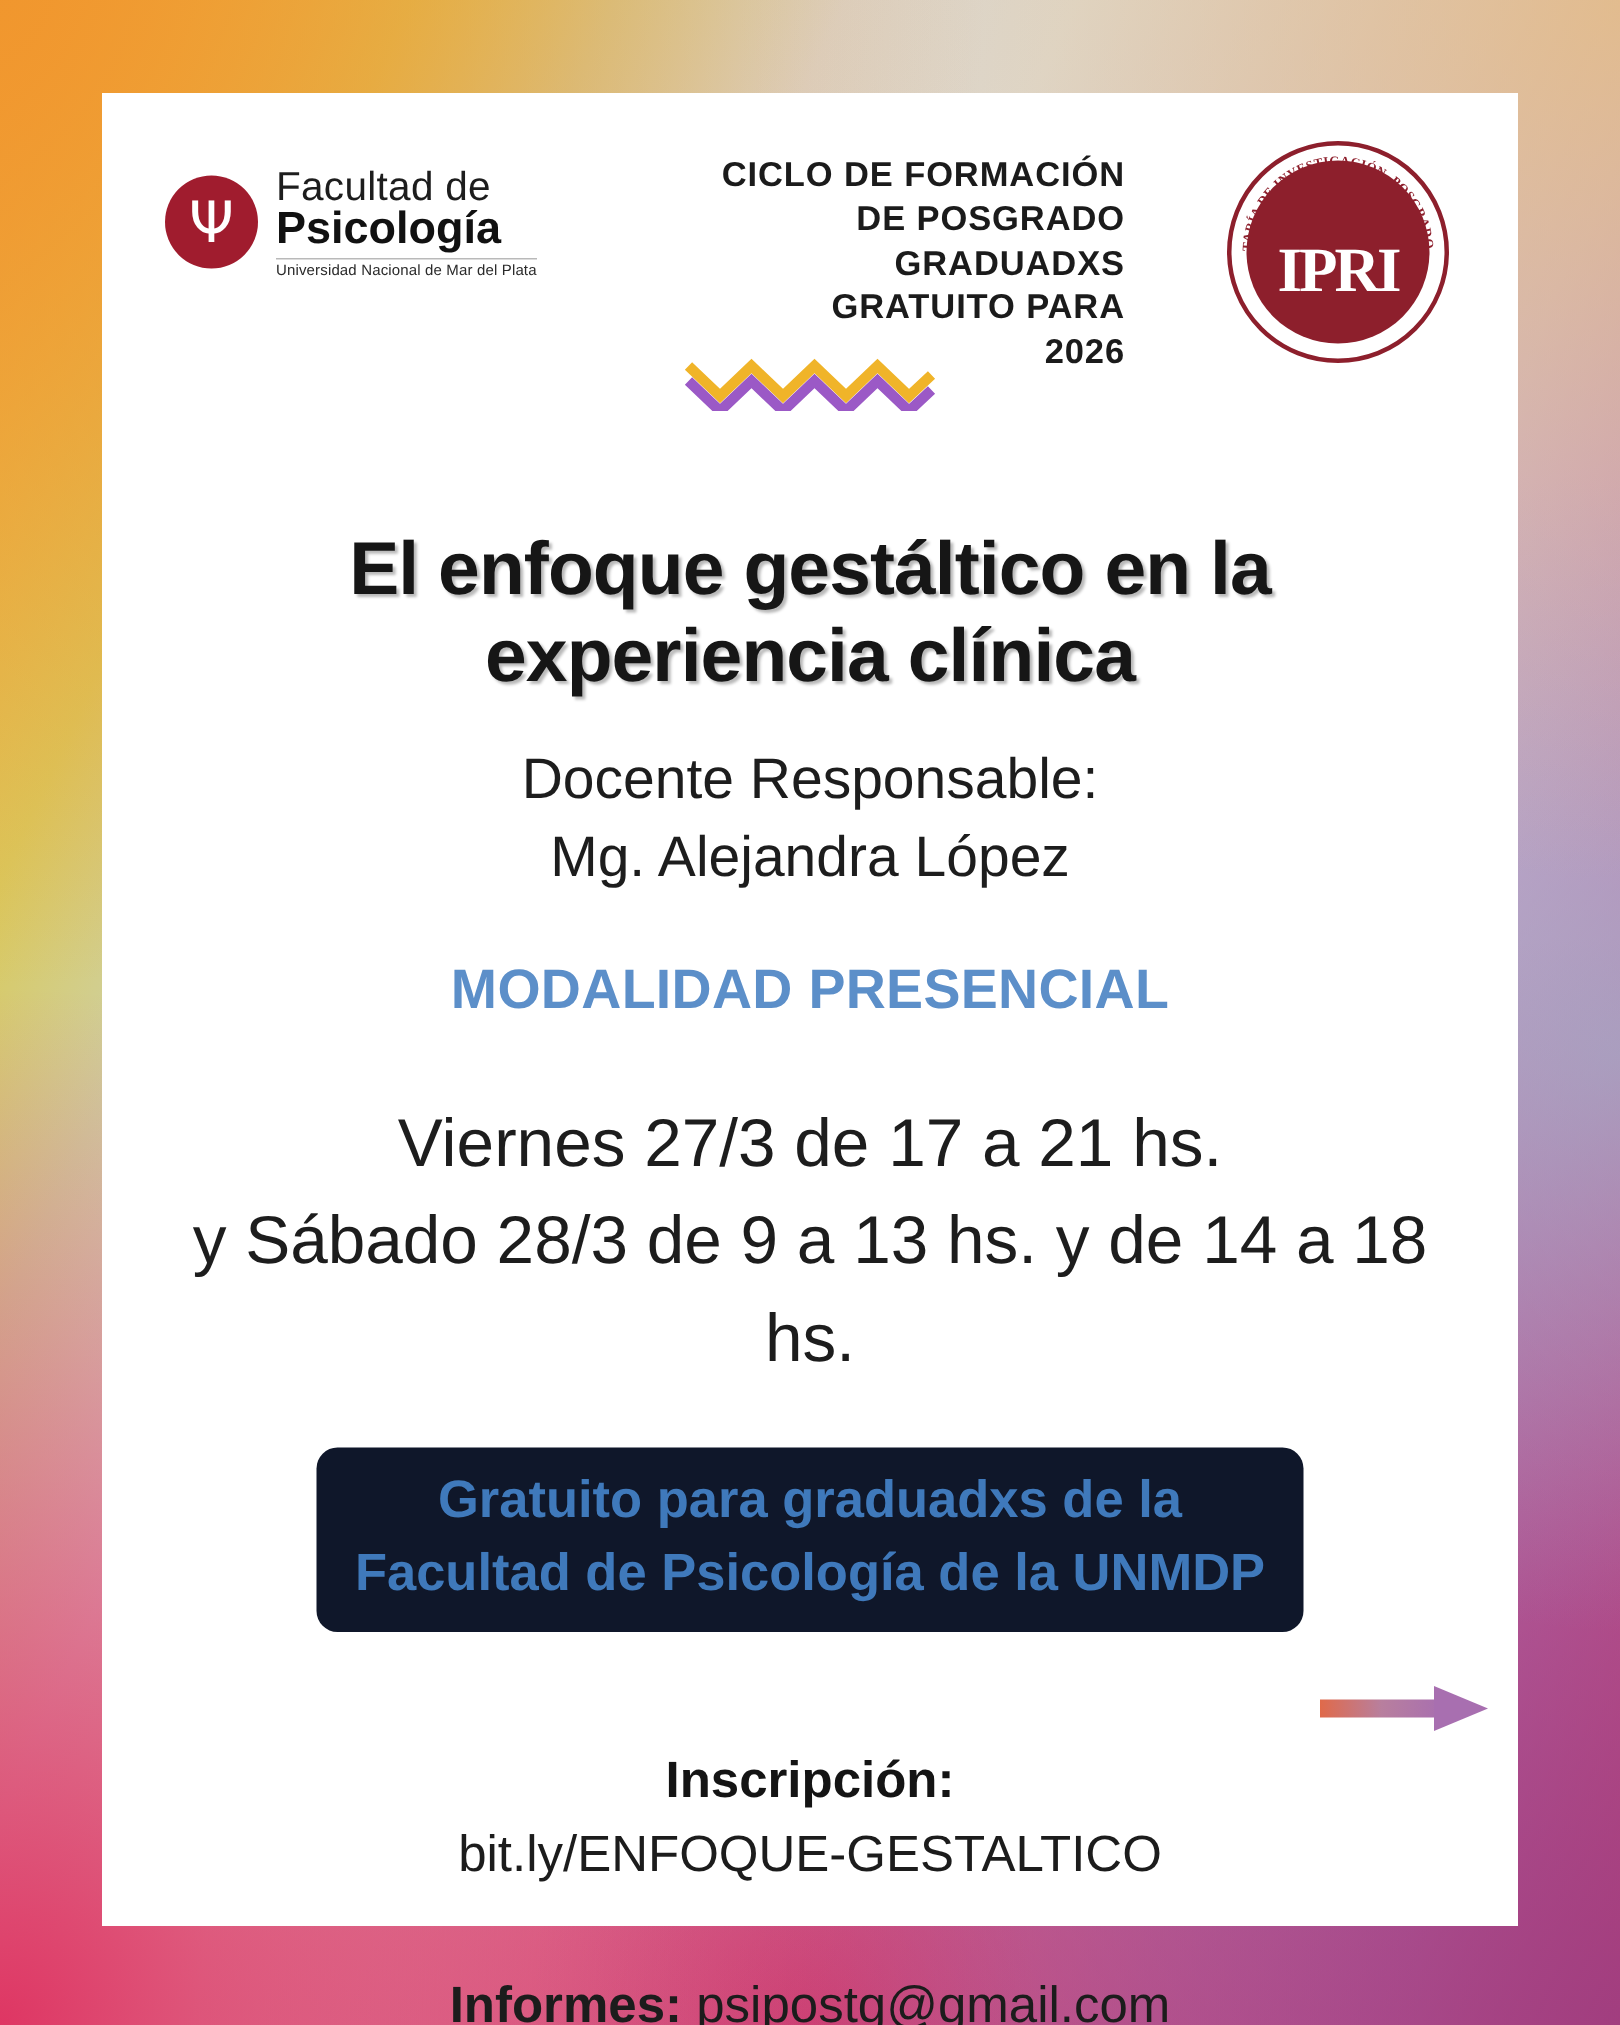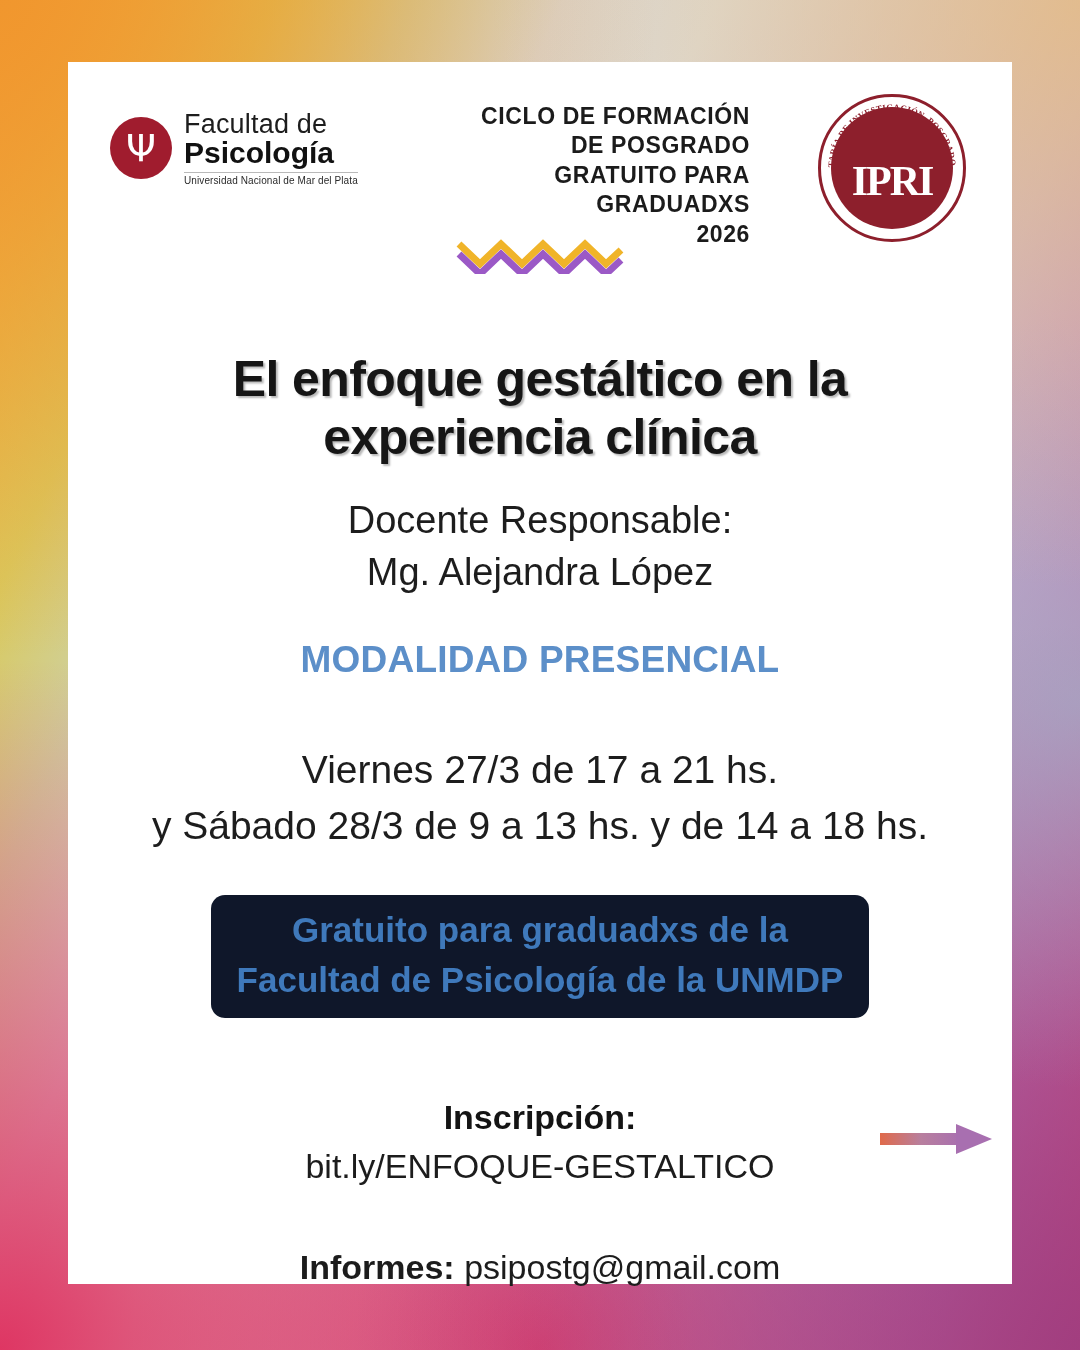--- a/index.html
+++ b/index.html
@@ -197,22 +197,22 @@
 
   .modality {
     margin-top: 40px;
     font-size: 37px;
     font-weight: bold;
     color: #5c8fc9;
     letter-spacing: .2px;
   }
 
   .dates {
-    margin-top: 61px;
-    font-size: 39px;
+    margin-top: 48px;
+    font-size: 45px;
     color: #1d1d1d;
     line-height: 1.45;
   }
 
   .free-box {
     margin: 40px auto 0;
     display: inline-block;
     background: #0f172a;
     border-radius: 14px;
     padding: 10px 26px 14px;
@@ -267,22 +267,22 @@
         <div class="logo-text">
           <div class="l1">Facultad de</div>
           <div class="l2">Psicología</div>
           <div class="l3">Universidad Nacional de Mar del Plata</div>
         </div>
       </div>
 
       <div class="header-title">
         <div>CICLO DE FORMACIÓN</div>
         <div>DE POSGRADO</div>
+        <div>GRADUADXS</div>
         <div>GRATUITO PARA</div>
-        <div>GRADUADXS</div>
         <div>2026</div>
       </div>
 
       <svg class="zigzag" viewBox="0 0 170 40">
         <polyline points="4,10 25,30 46,10 67,30 88,10 109,30 130,10 151,30 166,16" fill="none" stroke="#f0b429" stroke-width="7"></polyline>
         <polyline points="4,20 25,40 46,20 67,40 88,20 109,40 130,20 151,40 166,26" fill="none" stroke="#9b59c6" stroke-width="7"></polyline>
       </svg>
 
       <div class="logo-ipri">
         <div class="ipri-ring"></div>

